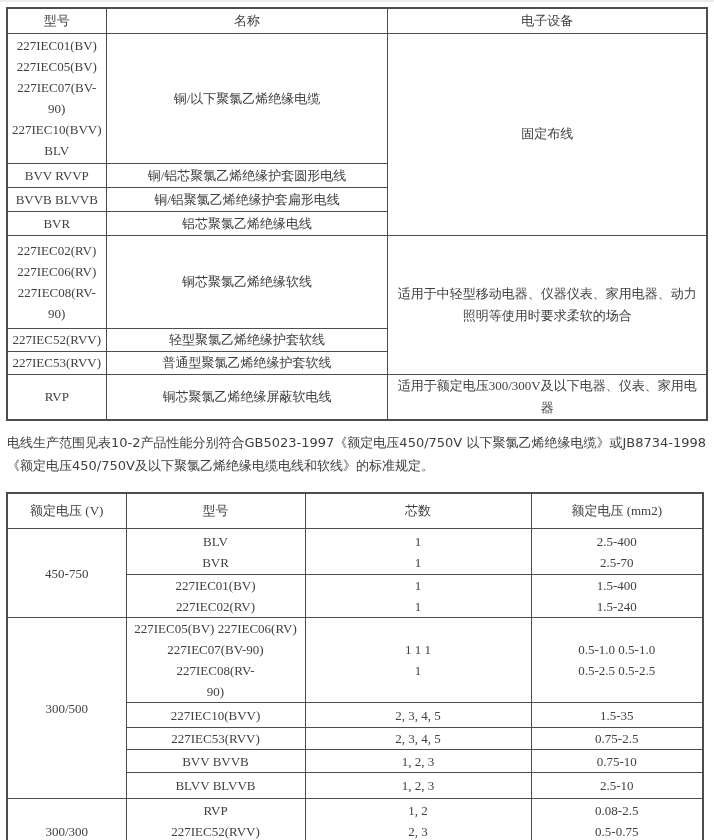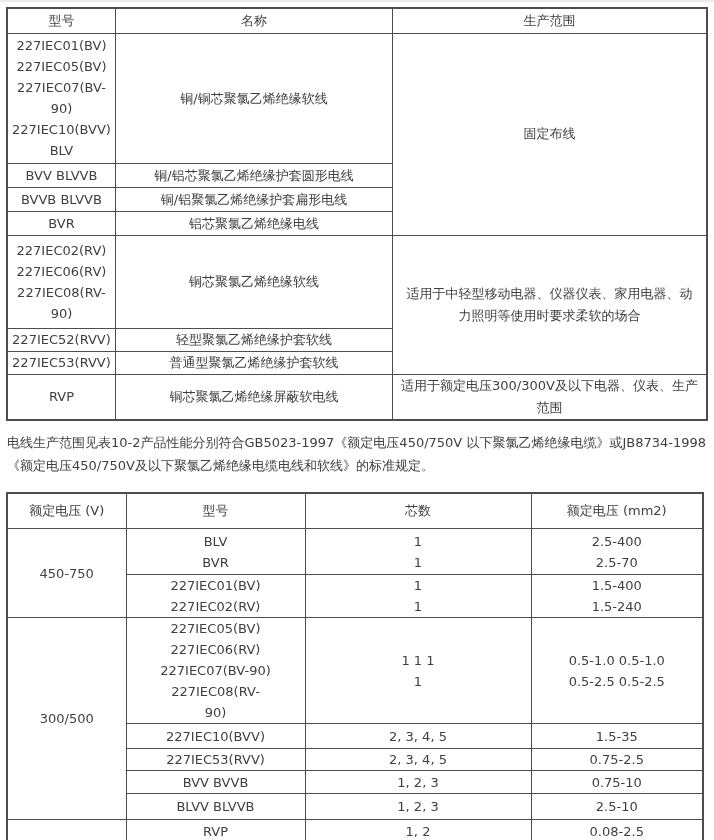--- a/index.html
+++ b/index.html
@@ -20,20 +20,21 @@
     width: 100%;
   }
   .page {
     padding: 5px 6px 0 6px;
   }
   table {
     border-collapse: collapse;
     table-layout: fixed;
     font-size: 13px;
     color: #3f3f3f;
+    font-family: Liberation Serif, serif;
   }
   table.data-table {
     border: 2px solid #4d4d4d;
   }
   th, td {
     border: 1px solid #4d4d4d;
     text-align: center;
     vertical-align: middle;
     padding: 0 4px;
     font-weight: normal;
@@ -103,34 +104,34 @@
   <table class="data-table">
     <colgroup>
       <col class="t1-col-model">
       <col class="t1-col-name">
       <col class="t1-col-usage">
     </colgroup>
     <tbody>
         <tr class="h-header">
       <th>型号</th>
       <th>名称</th>
-      <th>生产范围</th>
+      <th>电子设备</th>
     </tr>
     <tr class="t1-r1">
       <td>227IEC01(BV)
 227IEC05(BV)
 227IEC07(BV-
 90)
 227IEC10(BVV)
 BLV</td>
-      <td>铜/铜芯聚氯乙烯绝缘软线</td>
+      <td>铜/以下聚氯乙烯绝缘电缆</td>
       <td class="usage-cell" rowspan="4">固定布线</td>
     </tr>
     <tr class="t1-r2">
-      <td>BVV BLVVB</td>
+      <td>BVV RVVP</td>
       <td>铜/铝芯聚氯乙烯绝缘护套圆形电线</td>
     </tr>
     <tr class="t1-r3">
       <td>BVVB BLVVB</td>
       <td>铜/铝聚氯乙烯绝缘护套扁形电线</td>
     </tr>
     <tr class="t1-r4">
       <td>BVR</td>
       <td>铝芯聚氯乙烯绝缘电线</td>
     </tr>
@@ -146,21 +147,21 @@
       <td>227IEC52(RVV)</td>
       <td>轻型聚氯乙烯绝缘护套软线</td>
     </tr>
     <tr class="t1-r7">
       <td>227IEC53(RVV)</td>
       <td>普通型聚氯乙烯绝缘护套软线</td>
     </tr>
     <tr class="t1-r8">
       <td>RVP</td>
       <td>铜芯聚氯乙烯绝缘屏蔽软电线</td>
-      <td class="usage-cell">适用于额定电压300/300V及以下电器、仪表、生产范围</td>
+      <td class="usage-cell">适用于额定电压300/300V及以下电器、仪表、家用电器</td>
     </tr>
   </tbody>
     </table>
 
   <div class="para">
     <div class="para-body">电线生产范围见表10-2产品性能分别符合GB5023-1997《额定电压450/750V 以下聚氯乙烯绝缘电缆》或JB8734-1998《额定电压450/750V及以下聚氯乙烯绝缘电缆电线和软线》的标准规定。</div>
   </div>
 
   <div class="table2-wrap">
     <table class="data-table">

